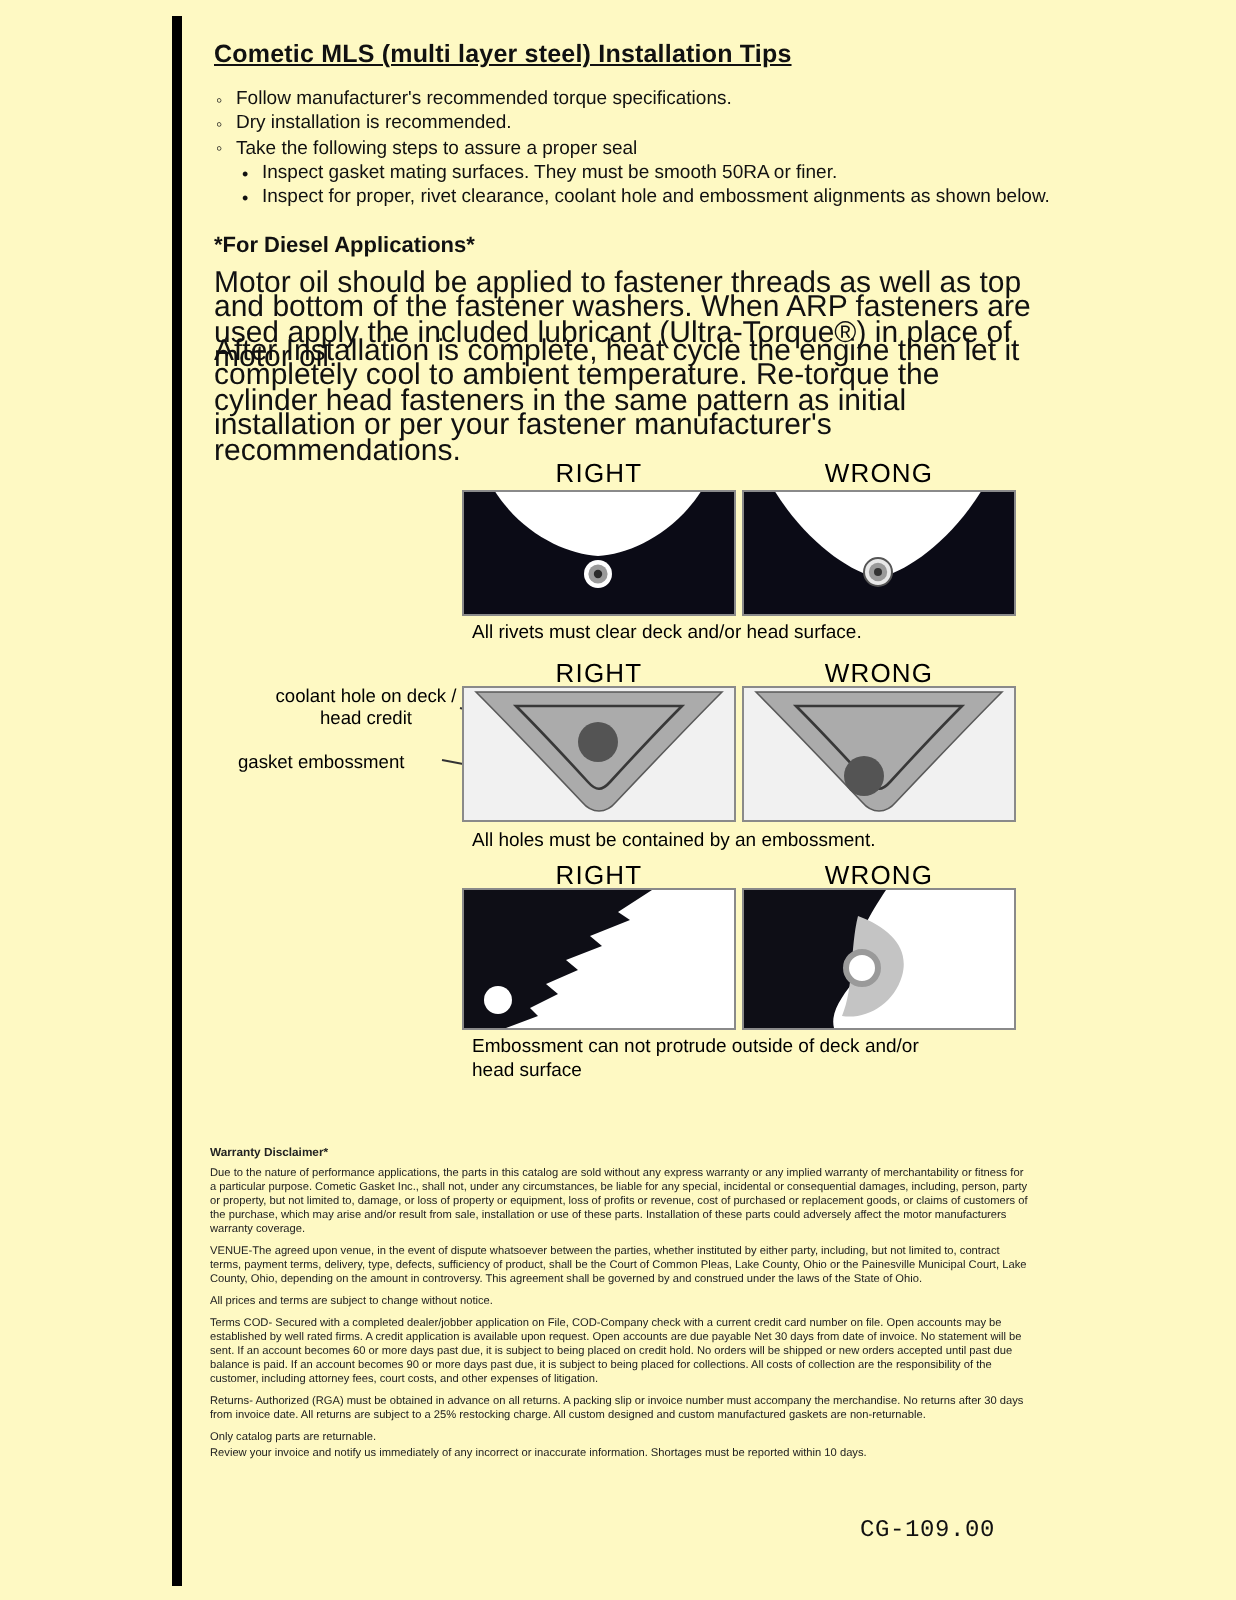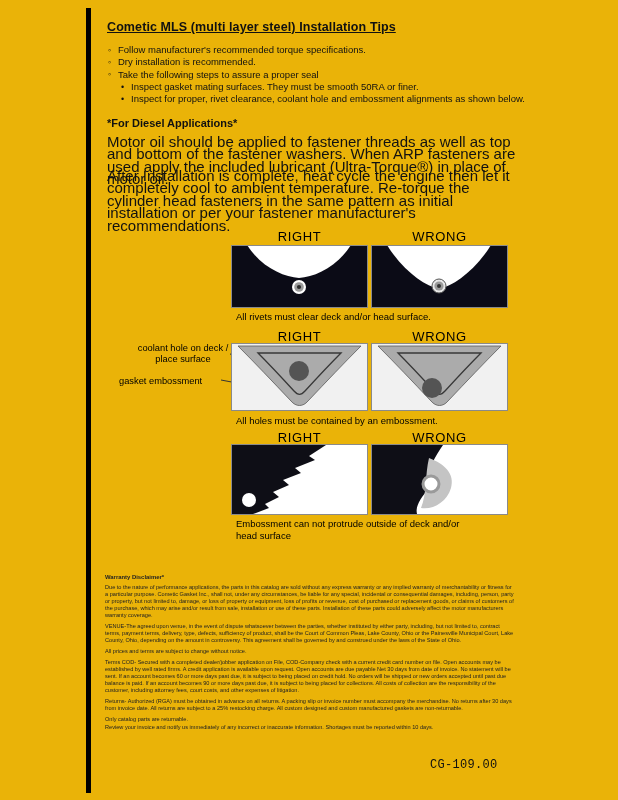--- a/index.html
+++ b/index.html
@@ -1,18 +1,18 @@
 <!DOCTYPE html>
 <html><head>
 <meta charset="utf-8">
 <style>
   * { box-sizing: border-box; margin: 0; padding: 0; }
   html, body { width: 618px; height: 800px; }
   body { font-family: "Liberation Sans", sans-serif; background: #ffffff; color: #111; }
-  .page { position: relative; width: 618px; height: 800px; background: #eab308; overflow: hidden; }
+  .page { position: relative; width: 618px; height: 800px; background: #fef9c3; overflow: hidden; }
 
   .left-bar { position: absolute; left: 86px; top: 8px; width: 5px; height: 785px; background: #000; }
 
   .title { position: absolute; left: 107px; top: 20px; font-size: 12.5px; font-weight: bold; text-decoration: underline; letter-spacing: 0.1px; }
 
   .tips { position: absolute; left: 108px; top: 44px; font-size: 9.5px; line-height: 12.3px; }
   .bullet { position: relative; padding-left: 10px; }
   .bullet::before { content: "◦"; position: absolute; left: 0; top: -0.5px; font-size: 9px; }
   .sub { position: relative; padding-left: 23px; }
   .sub::before { content: "•"; position: absolute; left: 13px; top: 0; font-size: 9px; }
@@ -80,21 +80,21 @@
     <circle cx="68" cy="41" r="4.6" fill="#9a9a9a"></circle>
     <circle cx="68" cy="41" r="2" fill="#333"></circle>
     <rect x="0.5" y="0.5" width="136" height="62" fill="none" stroke="#8a8a8a"></rect>
   </svg>
 
   <div class="caption" style="left:236px; top:311px;">All rivets must clear deck and/or head surface.</div>
 
   <div class="hdr" style="left:231px; top:329px;">RIGHT</div>
   <div class="hdr" style="left:371px; top:329px;">WRONG</div>
 
-  <div class="lbl" id="lbl-coolant">coolant hole on deck / place surface</div>
+  <div class="lbl" id="lbl-coolant">coolant hole on deck / head credit</div>
   <div class="lbl" id="lbl-emboss">gasket embossment</div>
 
   <svg class="connector" width="100" height="50" viewBox="0 0 100 50">
     <line x1="17" y1="5" x2="86" y2="23" stroke="#333" stroke-width="1"></line>
     <line x1="8" y1="31" x2="66" y2="42" stroke="#333" stroke-width="1"></line>
   </svg>
 
   <svg class="img" style="left:231px; top:343px;" width="137" height="68" viewBox="0 0 137 68">
     <rect x="0.5" y="0.5" width="136" height="67" fill="#f1f1f1" stroke="#8a8a8a"></rect>
     <path d="M7,3 H130 C113,20 95,39 77,58 C72,64 65,64 60,58 C42,39 24,20 7,3 Z" fill="#ababab" stroke="#5a5a5a" stroke-width="0.8"></path>

